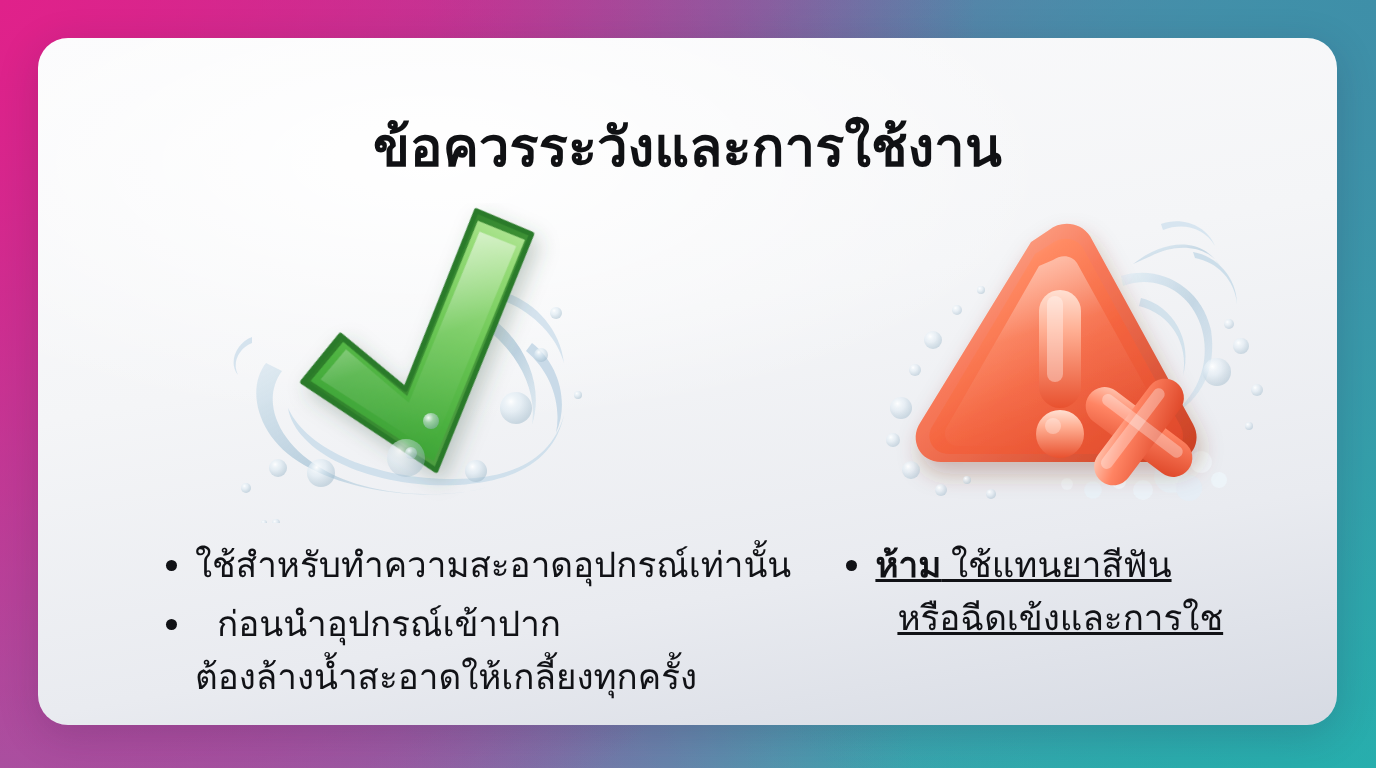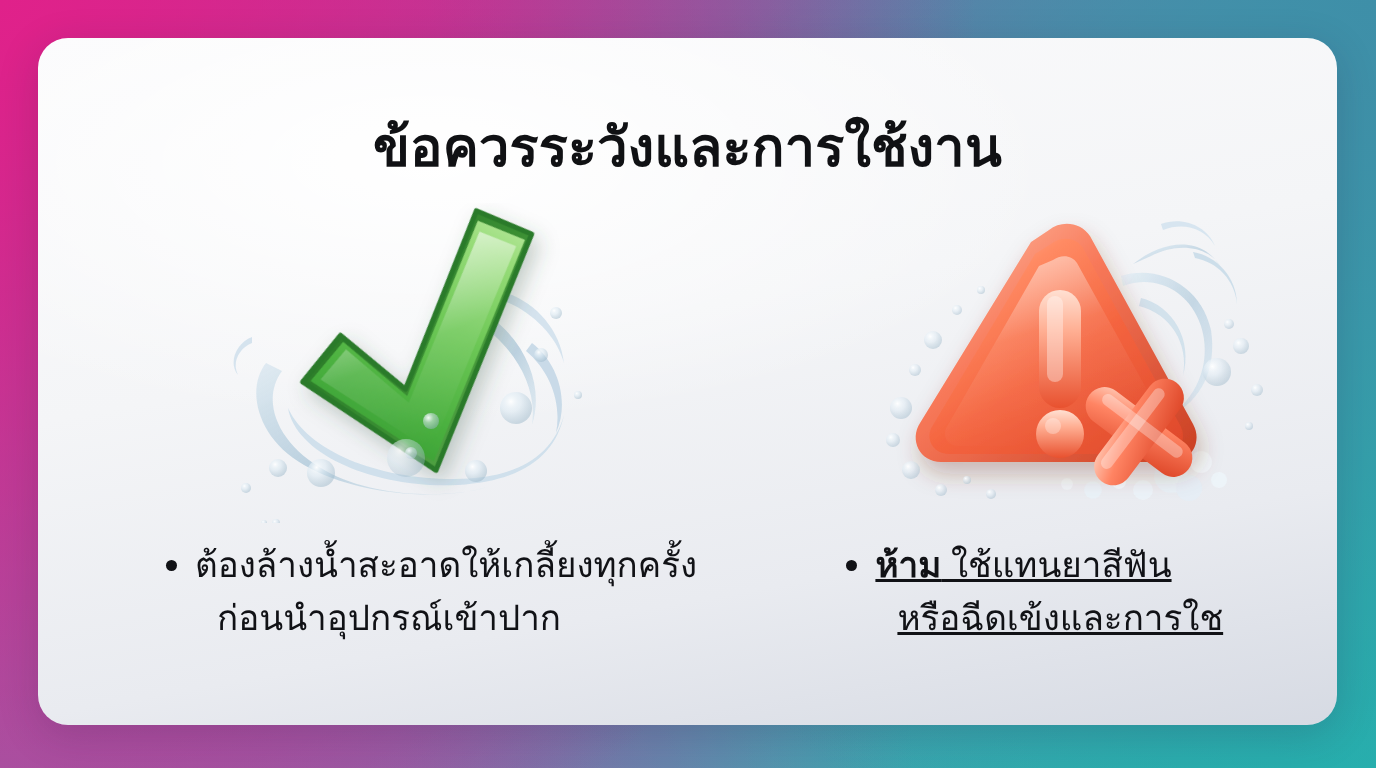--- a/index.html
+++ b/index.html
@@ -179,22 +179,28 @@
               <circle cx="50" cy="320" r="4" fill="url(#drop)"></circle>
               <circle cx="38" cy="320" r="3" fill="url(#drop)"></circle>
             </svg>
           </div>
         </div>
 
         <div class="bullets bullets-left">
           <div class="bullet-row">
             <span class="dot"></span>
             <span class="btext">
+              <span class="line">ใช้สำหรับทำความสะอาดอุปกรณ์เท่านั้น</span>
+            </span>
+          </div>
+          <div class="bullet-row">
+            <span class="dot"></span>
+            <span class="btext">
+              <span class="line indent">ก่อนนำอุปกรณ์เข้าปาก</span>
               <span class="line">ต้องล้างน้ำสะอาดให้เกลี้ยงทุกครั้ง</span>
-              <span class="line indent">ก่อนนำอุปกรณ์เข้าปาก</span>
             </span>
           </div>
         </div>
       </div>
 
       <div class="col col-right">
 
         <div class="art art-right">
           <div class="warn-wrap">
             <svg width="400" height="330" viewBox="0 0 400 330">

